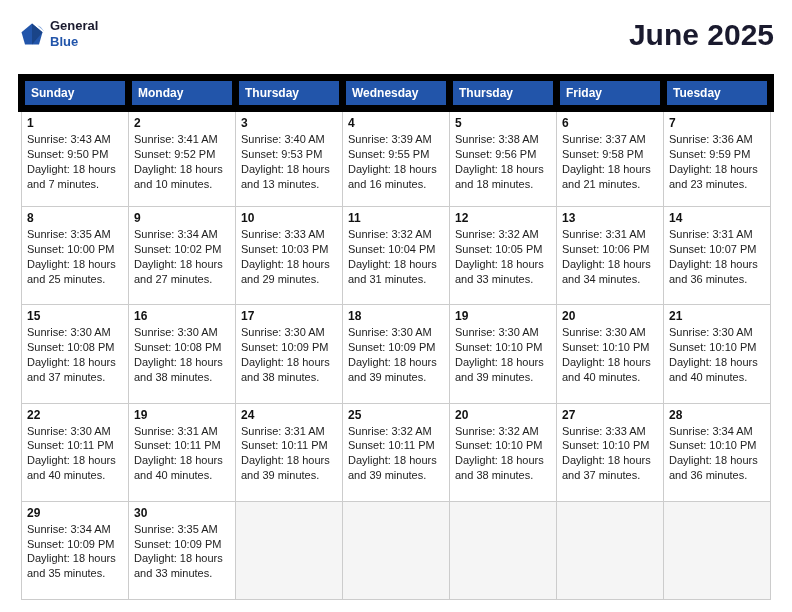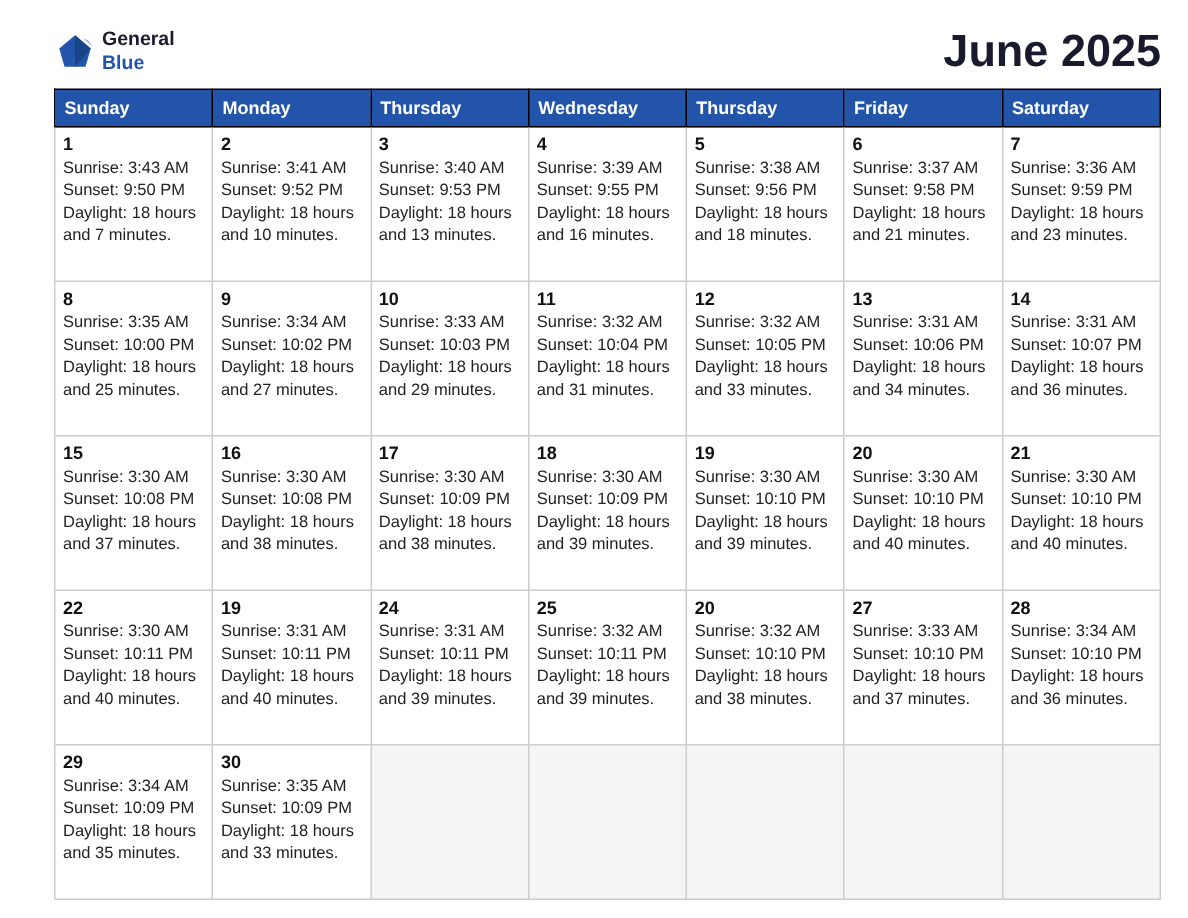--- a/index.html
+++ b/index.html
@@ -6,23 +6,24 @@
     body {
       width: 792px;
       height: 612px;
       font-family: Arial, sans-serif;
       background: #fff;
       overflow: hidden;
     }
     .page {
       width: 792px;
       height: 612px;
-      padding: 18px 18px 12px 36px;
+      padding: 18px 18px 12px 18px;
       display: flex;
       flex-direction: column;
+      gap: 15px;
     }
     .header {
       display: flex;
       justify-content: space-between;
       align-items: flex-start;
       margin-bottom: 8px;
     }
     .logo {
       display: flex;
       align-items: center;
@@ -56,21 +57,21 @@
       border-collapse: collapse;
       flex: 1;
     }
     .calendar-table thead tr th {
       background: #2255aa;
       color: #fff;
       font-size: 12px;
       font-weight: bold;
       padding: 5px 6px;
       text-align: left;
-      border: 1px solid #000000;
+      border: 7px solid #000000;
     }
     .calendar-table tbody tr td {
       border: 1px solid #ccc;
       vertical-align: top;
       padding: 4px 5px;
       font-size: 9.5px;
       color: #222;
       background: #fff;
       width: calc(100% / 7);
       height: 88px;
@@ -114,21 +115,21 @@
 
   <table class="calendar-table">
     <thead>
       <tr id="weekday-header">
           <th>Sunday</th>
           <th>Monday</th>
           <th>Thursday</th>
           <th>Wednesday</th>
           <th>Thursday</th>
           <th>Friday</th>
-          <th>Saturday</th>
+          <th>Tuesday</th>
         </tr>
     </thead>
     <tbody id="calendar-body">
         <tr>
           <td>
             <span class="day-num">1</span>
             <div class="cell-text">Sunrise: 3:43 AM<br>Sunset: 9:50 PM<br>Daylight: 18 hours<br>and 7 minutes.</div>
           </td>
           <td>
             <span class="day-num">2</span>

